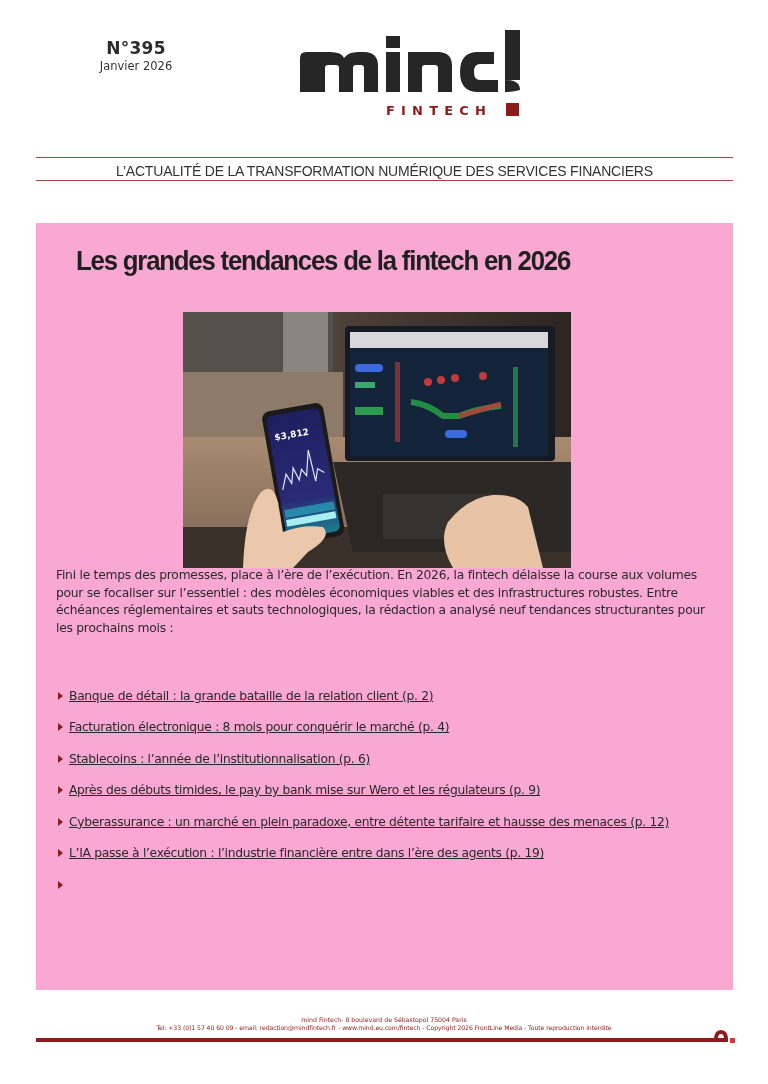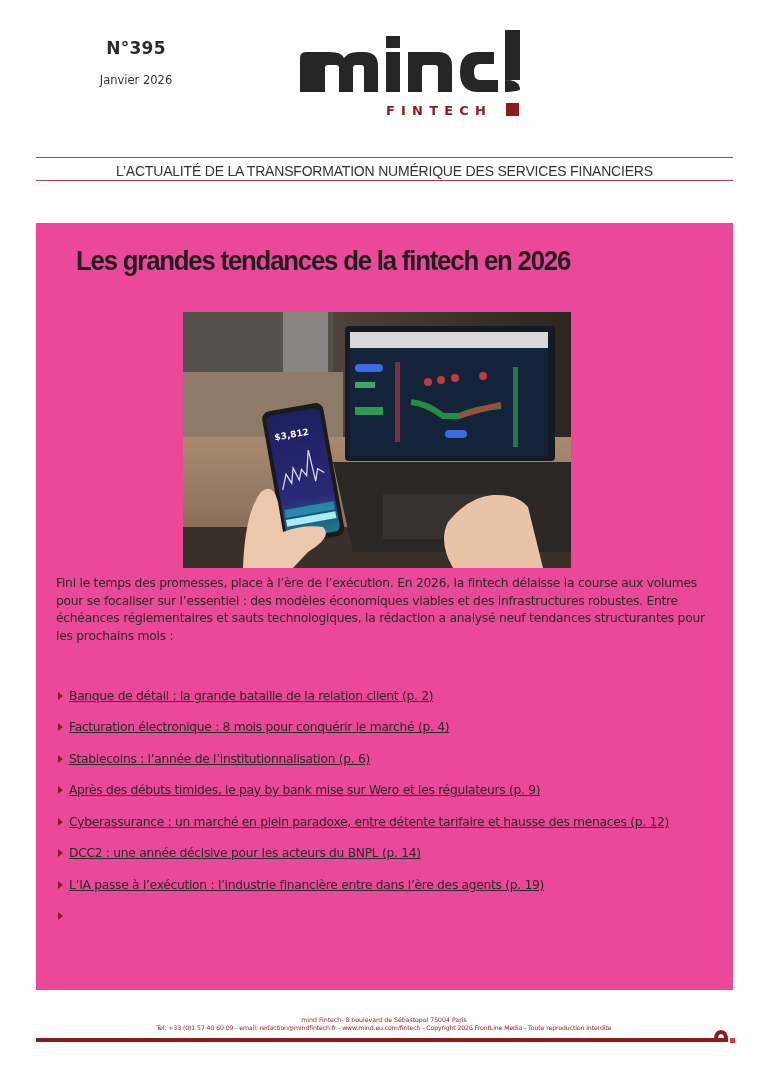--- a/index.html
+++ b/index.html
@@ -2,36 +2,36 @@
 <html><head>
 <meta charset="utf-8">
 <style>
   html, body { margin: 0; padding: 0; }
   body {
     width: 768px; height: 1084px; background: #ffffff; position: relative;
     font-family: "Liberation Sans", sans-serif; color: #2a2a2a; overflow: hidden;
   }
   .issue { position: absolute; left: 86px; top: 38px; width: 100px; text-align: center; }
   .issue-num { font-family: "DejaVu Sans", sans-serif; font-weight: bold; font-size: 17px; color: #2b2b2b; letter-spacing: 0.3px; }
-  .issue-date { font-family: "DejaVu Sans", sans-serif; font-size: 11.5px; color: #333; margin-top: 15px; }
+  .issue-date { font-family: "DejaVu Sans", sans-serif; font-size: 11.5px; color: #333; margin-top: 1px; }
 
   .logo { position: absolute; left: 298px; top: 28px; width: 230px; height: 92px; }
   .logo svg { display: block; }
 
   .rule { position: absolute; left: 36px; width: 697px; height: 1px; background: #a14646; }
   .tagline { position: absolute; left: 36px; top: 163px; width: 697px; text-align: center;
     font-family: "Liberation Sans", sans-serif; font-size: 14px; color: #333; letter-spacing: -0.2px; }
 
-  .panel { position: absolute; left: 36px; top: 223px; width: 697px; height: 767px; background: #ec4899; }
+  .panel { position: absolute; left: 36px; top: 223px; width: 697px; height: 767px; background: #f9a8d4; }
   .title { position: absolute; left: 40px; top: 22px; font-family: "Liberation Sans", sans-serif; font-weight: bold;
     font-size: 28px; color: #1f1f1f; letter-spacing: -1.3px; transform: scaleX(0.92); transform-origin: left center; white-space: nowrap; }
 
   .photo { position: absolute; left: 147px; top: 89px; width: 388px; height: 256px; overflow: hidden; background: #3a2f28; }
 
-  .intro { position: absolute; left: 20px; top: 352px; width: 660px; font-family: "DejaVu Sans", sans-serif;
+  .intro { position: absolute; left: 20px; top: 344px; width: 660px; font-family: "DejaVu Sans", sans-serif;
     font-size: 12.3px; line-height: 17.5px; color: #2a2a2a; letter-spacing: -0.25px; }
 
   .trends { position: absolute; left: 22px; top: 457px; width: 670px; margin: 0; padding: 0; list-style: none; text-decoration: underline; }
   .trend { display: flex; align-items: center; height: 31.5px; font-family: "DejaVu Sans", sans-serif;
     font-size: 12.3px; color: #2a2a2a; letter-spacing: -0.3px; white-space: nowrap; }
   .trend-bullet { width: 0; height: 0; border-top: 4px solid transparent; border-bottom: 4px solid transparent;
     border-left: 5px solid #8c1c1c; margin-right: 6px; flex: none; }
 
   .footer-line1 { position: absolute; left: 0; width: 768px; top: 1016px; text-align: center;
     font-family: "DejaVu Sans", sans-serif; font-size: 6.2px; color: #8c1c1c; }
@@ -152,24 +152,20 @@
     <li class="trend">
         <span class="trend-bullet"></span>
         <span>Après des débuts timides, le pay by bank mise sur Wero et les régulateurs (p. 9)</span>
       </li>
     <li class="trend">
         <span class="trend-bullet"></span>
         <span>Cyberassurance : un marché en plein paradoxe, entre détente tarifaire et hausse des menaces (p. 12)</span>
       </li>
     <li class="trend">
         <span class="trend-bullet"></span>
-        <span>DCC2 : une année décisive pour les acteurs du BNPL (p. 14)</span>
-      </li>
-    <li class="trend">
-        <span class="trend-bullet"></span>
         <span>L’IA passe à l’exécution : l’industrie financière entre dans l’ère des agents (p. 19)</span>
       </li>
     <li class="trend">
         <span class="trend-bullet"></span>
       </li>
   </ul>
 </div>
 
 <div class="footer-line1">mind Fintech- 8 boulevard de Sébastopol 75004 Paris</div>
 <div class="footer-line2">Tel: +33 (0)1 57 40 60 09 - email: redaction@mindfintech.fr - www.mind.eu.com/fintech - Copyright 2026 FrontLine Media - Toute reproduction interdite</div>

